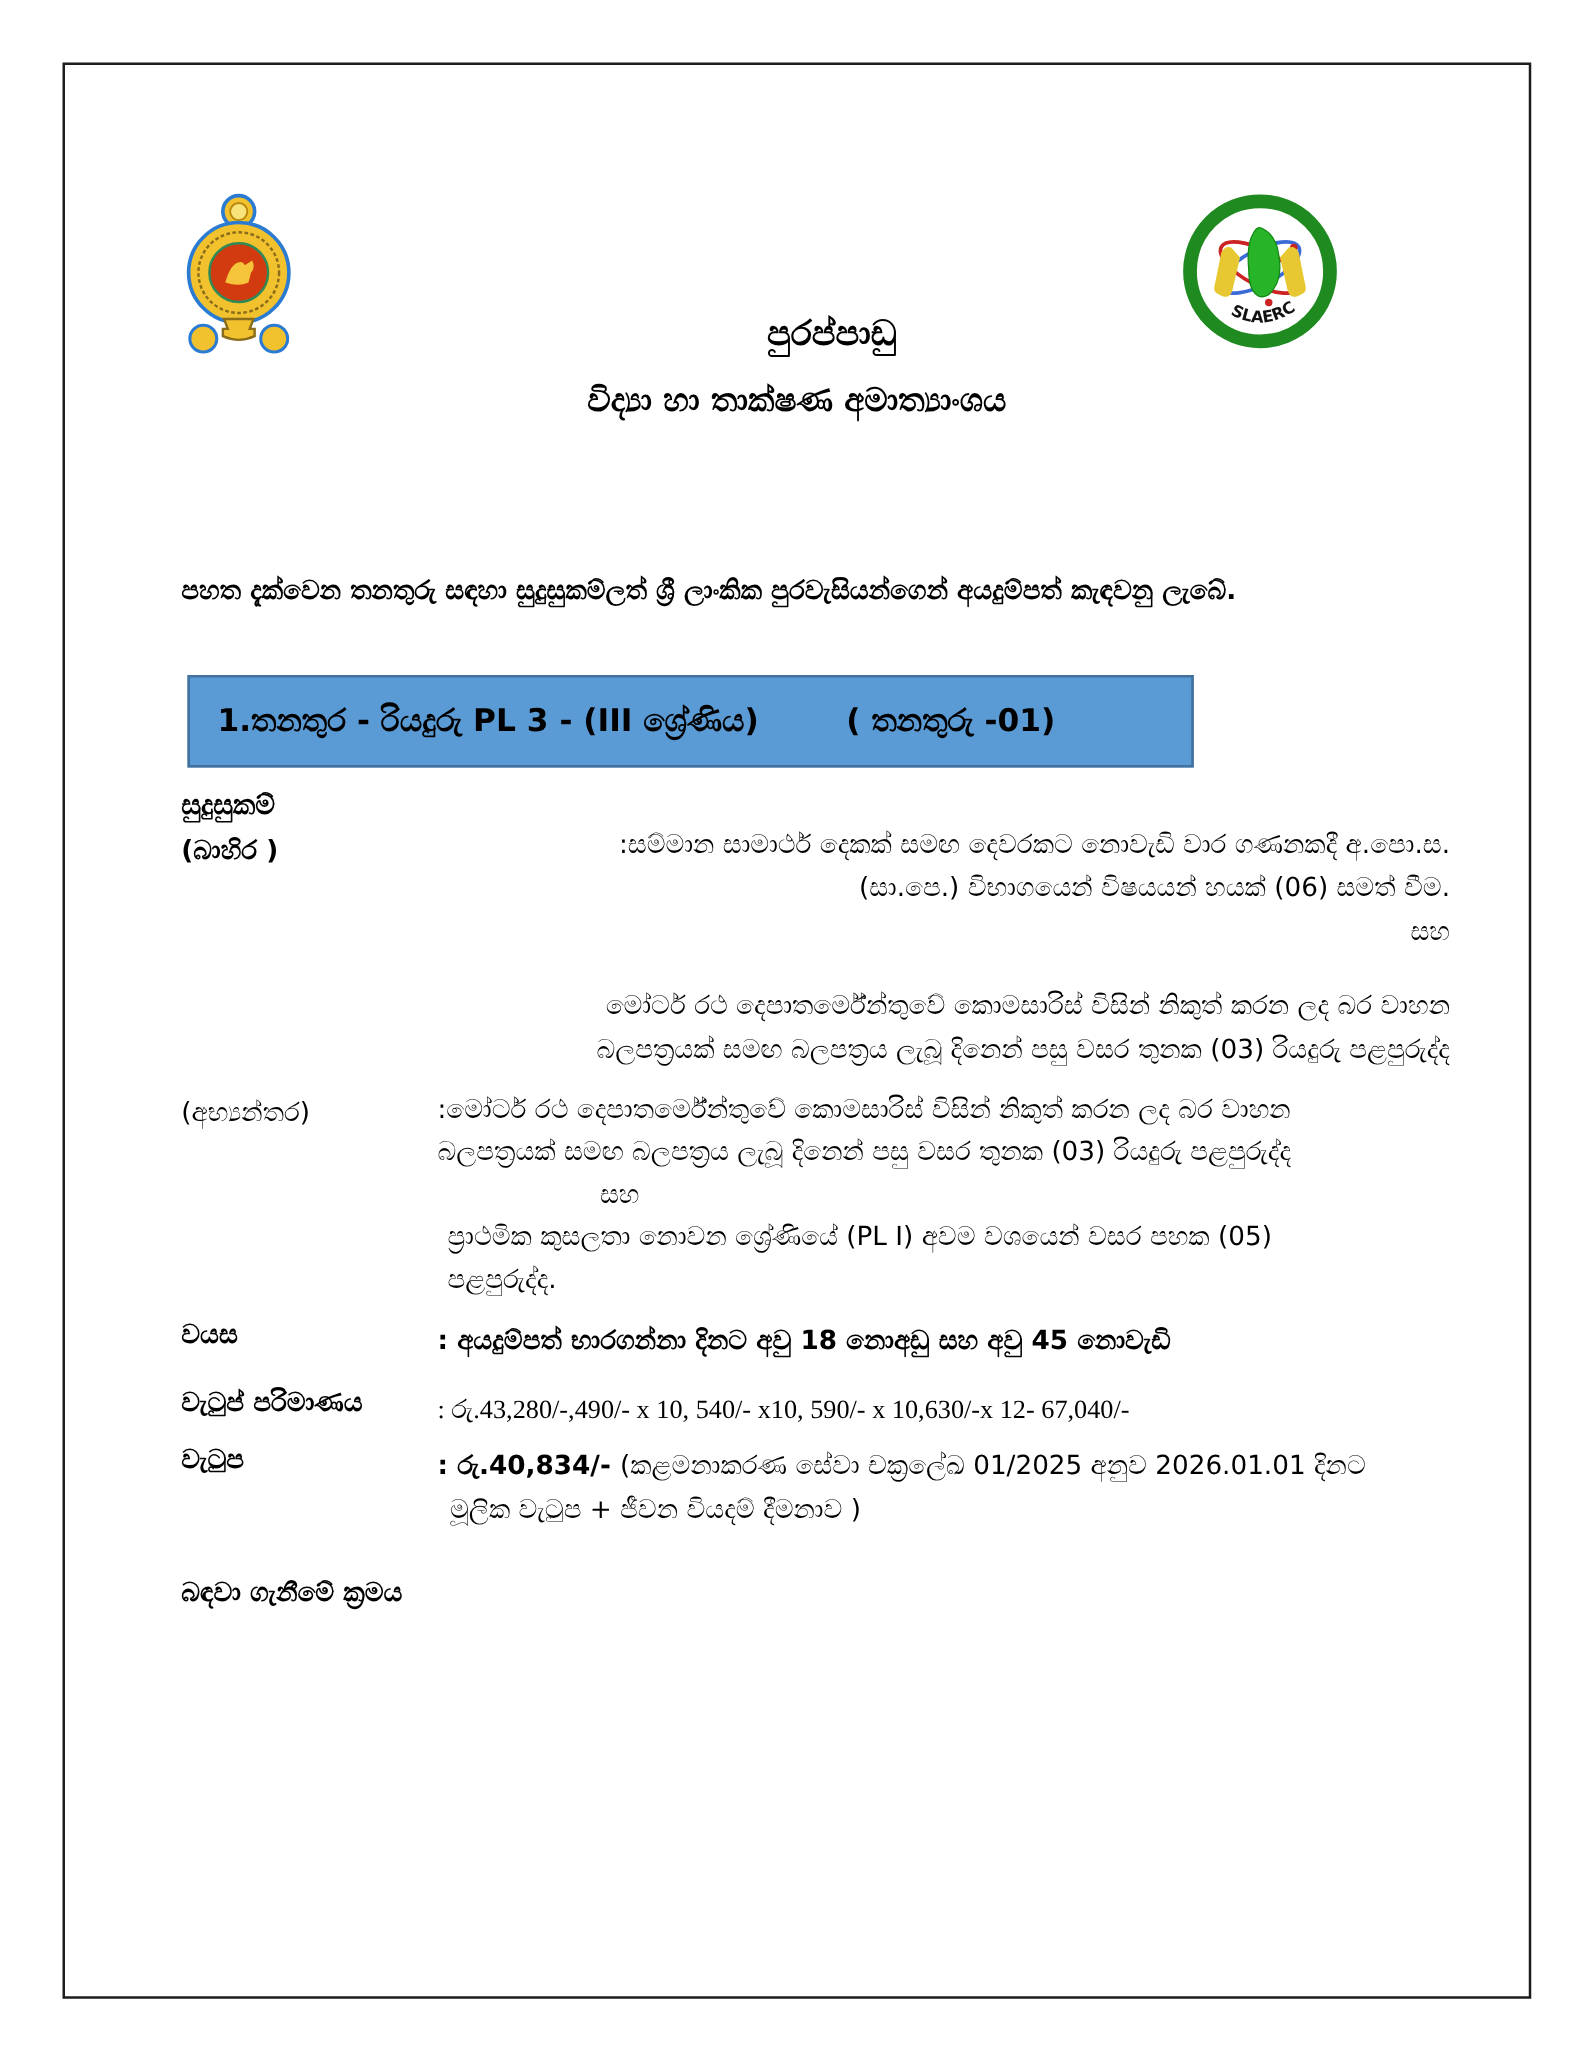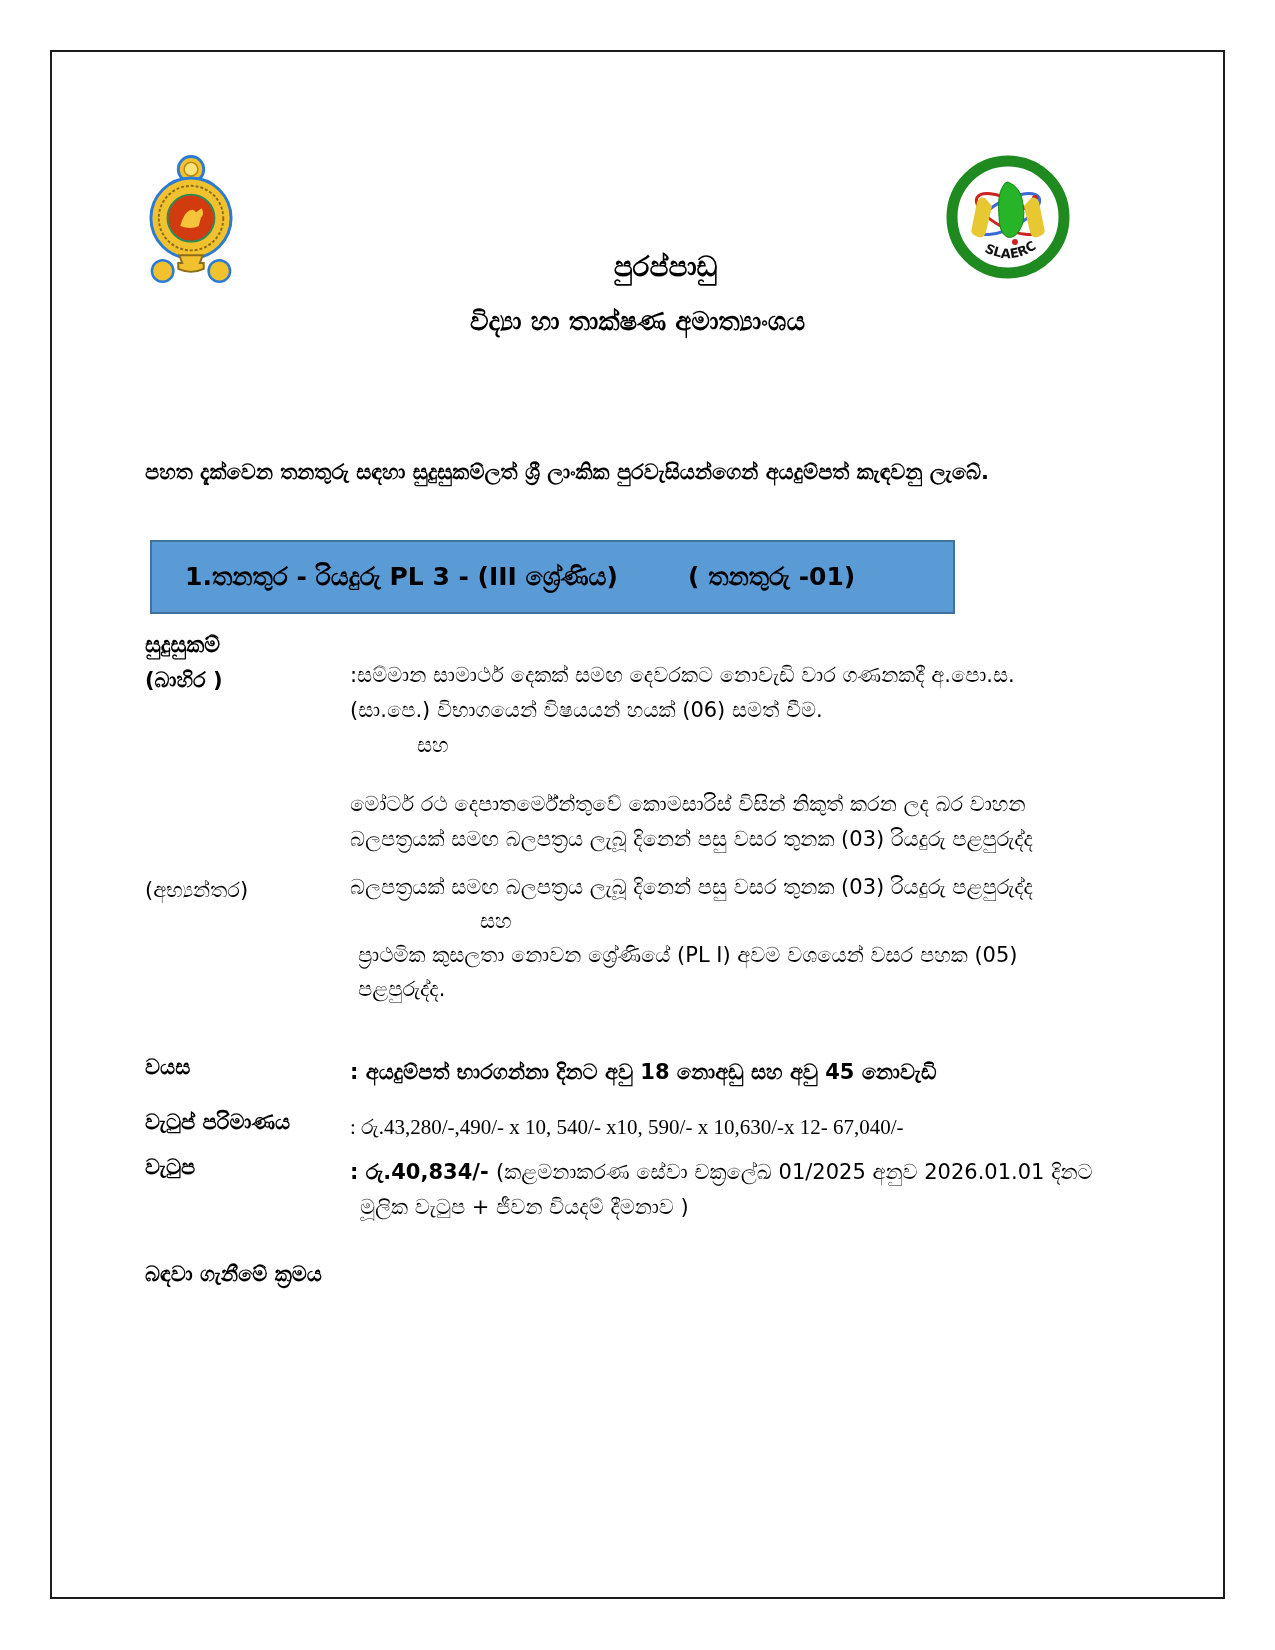--- a/index.html
+++ b/index.html
@@ -9,21 +9,21 @@
          border:2px solid #1c1c1c;background:#fff;}
   .abs{position:absolute;}
   .center{width:100%;text-align:center;}
   .t1{font-size:28px;font-weight:bold;}
   .t2{font-size:26px;font-weight:bold;}
   .body-txt{font-size:21px;line-height:35px;}
   .bold{font-weight:bold;}
   .intro{font-size:21px;font-weight:bold;}
   .banner{left:98px;top:488px;width:805px;height:74px;border:2px solid #41719c;
           background:#5b9bd5;display:flex;align-items:center;box-sizing:border-box;
-          padding-left:33px;font-size:25px;font-weight:bold;}
+          padding-left:22px;font-size:25px;font-weight:bold;}
   .banner .count{margin-left:70px;text-align:center;}
   .heading{font-size:22px;font-weight:bold;}
   .label{font-size:21px;}
   .val-block{width:810px;}
   .conj-ext{padding-left:67px;}
   .conj-int{padding-left:130px;}
   .spacer24{height:24px;}
   .serifnum{font-family:"Liberation Serif", serif;}
 </style>
 </head>
@@ -69,31 +69,32 @@
     <div class="abs intro" style="left:93px;top:408px;width:990px;">පහත දැක්වෙන තනතුරු සඳහා සුදුසුකම්ලත් ශ්‍රී ලාංකික පුරවැසියන්ගෙන් අයදුම්පත් කැඳවනු ලැබේ.</div>
 
     <div class="abs banner">
       <span>1.තනතුර -  රියදුරු PL 3  - (III ශ්‍රේණිය)</span>
       <span class="count">( තනතුරු -01)</span>
     </div>
 
     <div class="abs heading" style="left:93px;top:580px;">සුදුසුකම්</div>
 
     <div class="abs label bold" style="left:93px;top:616px;">(බාහිර )</div>
-    <div class="abs body-txt val-block" style="left:298px;top:606px;">
+    <div class="abs body-txt val-block" style="left:298px;top:606px;text-align:right;">
       <div>:සම්මාන සාමාර්ථ දෙකක් සමඟ දෙවරකට නොවැඩි වාර ගණනකදී  අ.පො.ස.</div>
       <div>(සා.පෙ.) විභාගයෙන් විෂයයන් හයක්  (06) සමත් වීම.</div>
       <div class="conj-ext">සහ</div>
       <div class="spacer24"></div>
       <div>මෝටර් රථ දෙපාතර්මේන්තුවේ කොමසාරිස්  විසින් නිකුත් කරන ලද බර වාහන</div>
       <div>බලපත්‍රයක් සමඟ බලපත්‍රය ලැබූ දිනෙන් පසු වසර තුනක (03) රියදුරු පළපුරුද්ද</div>
     </div>
 
     <div class="abs label" style="left:93px;top:826px;">(අභ්‍යන්තර)</div>
     <div class="abs body-txt val-block" style="left:298px;top:818px;line-height:34px;">
+      <div>:මෝටර් රථ දෙපාතර්මේන්තුවේ කොමසාරිස්  විසින් නිකුත් කරන ලද බර වාහන</div>
       <div>බලපත්‍රයක් සමඟ බලපත්‍රය ලැබූ දිනෙන් පසු වසර තුනක (03) රියදුරු පළපුරුද්ද</div>
       <div class="conj-int">සහ</div>
       <div style="padding-left:8px;">ප්‍රාථමික කුසලතා නොවන ශ්‍රේණියේ (PL I)  අවම වශයෙන් වසර පහක (05)</div>
       <div style="padding-left:8px;">පළපුරුද්ද.</div>
     </div>
 
     <div class="abs label bold" style="left:93px;top:1003px;">වයස</div>
     <div class="abs body-txt bold" style="left:298px;top:1003px;width:810px;">: අයදුම්පත් භාරගන්නා දිනට අවු 18 නොඅඩු සහ අවු 45 නොවැඩි</div>
 
     <div class="abs label bold" style="left:93px;top:1058px;">වැටුප් පරිමාණය</div>

